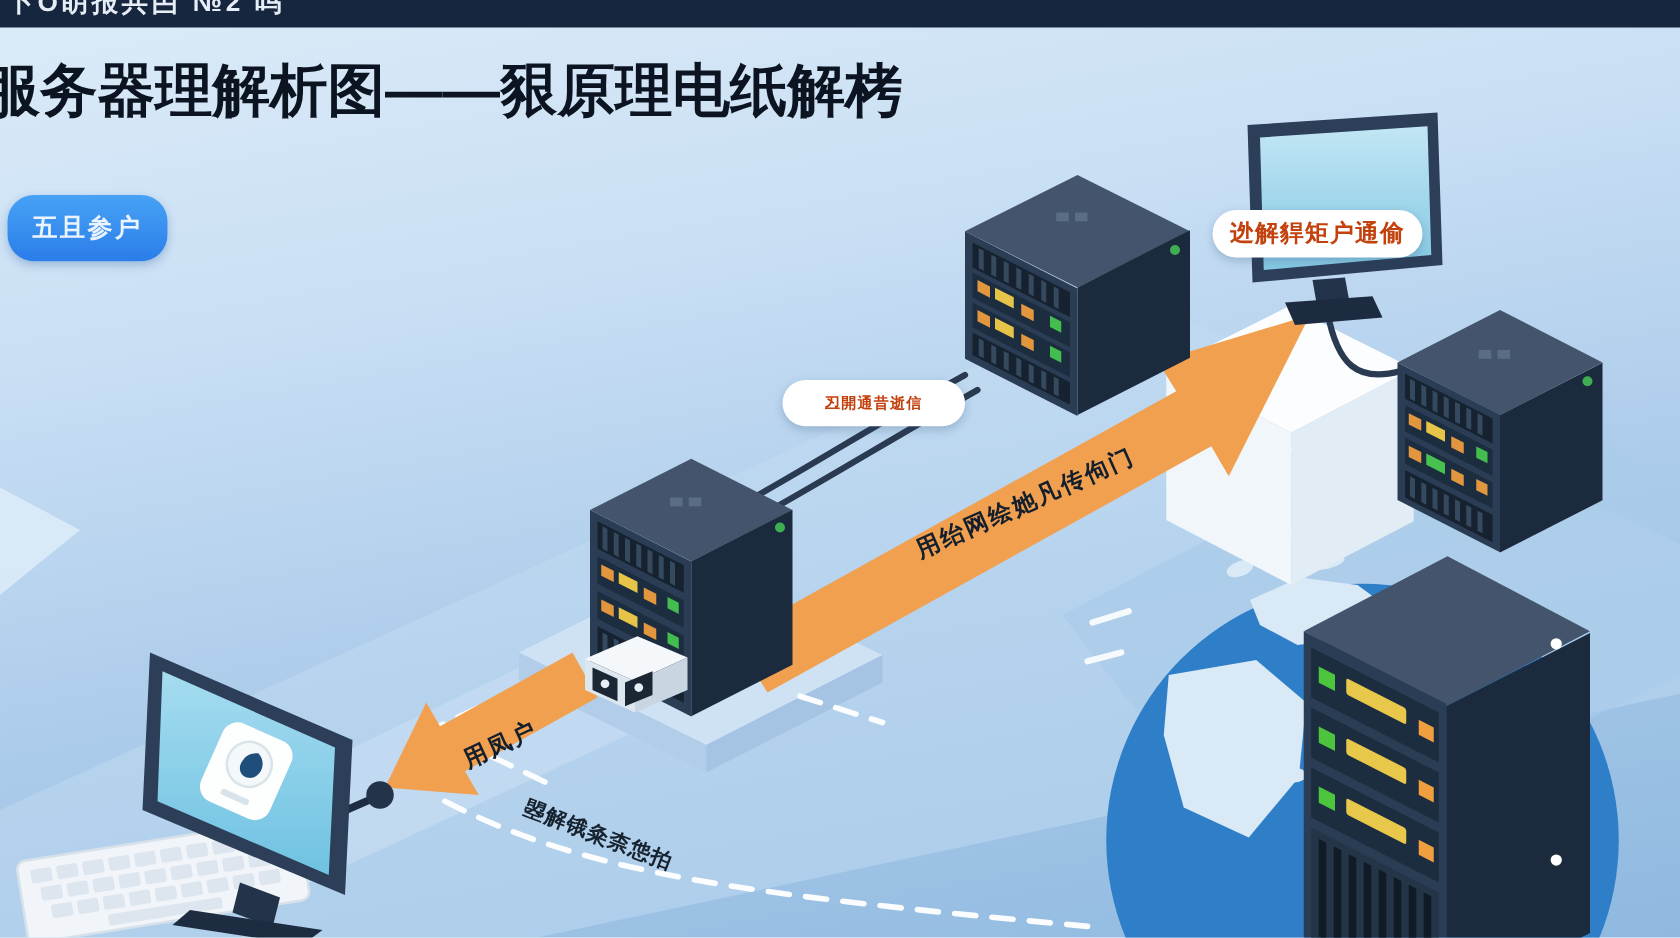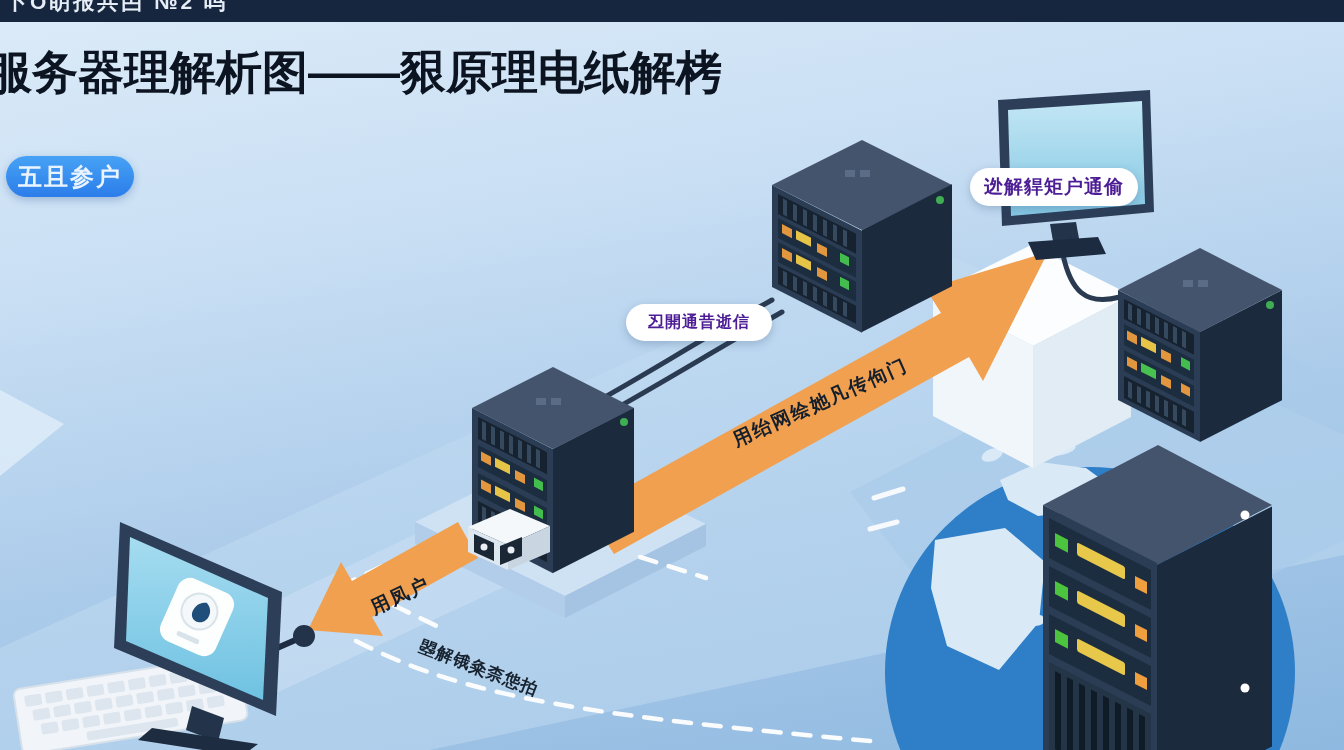--- a/index.html
+++ b/index.html
@@ -18,34 +18,34 @@
     letter-spacing:3px;white-space:nowrap;
   }
   .topbar .barwidget{
     position:absolute;right:3px;top:5px;width:9px;height:13px;border:2px solid #9fb6cf;border-radius:2px;
   }
   .title{
     position:absolute;left:-14px;top:42px;width:760px;z-index:20;
     font-size:46px;font-weight:900;color:#0b1420;letter-spacing:0px;white-space:nowrap;
   }
   .pill{
-    position:absolute;left:6px;top:156px;width:128px;height:41px;border-radius:21px;z-index:20;
+    position:absolute;left:6px;top:156px;width:128px;height:53px;border-radius:21px;z-index:20;
     background:linear-gradient(180deg,#47a2f5,#2b7de9);
-    color:#eaf4ff;font-size:24px;font-weight:800;letter-spacing:2px;
+    color:#eaf4ff;font-size:20px;font-weight:800;letter-spacing:2px;
     display:flex;align-items:center;justify-content:center;
     box-shadow:0 3px 8px rgba(30,80,150,.30);
     font-family:Liberation Mono, monospace;
   }
   .bubble{
     position:absolute;background:#ffffff;border-radius:19px;z-index:20;
-    color:#4c1d95;font-weight:800;display:flex;align-items:center;justify-content:center;
+    color:#c2410c;font-weight:800;display:flex;align-items:center;justify-content:center;
     box-shadow:0 3px 8px rgba(40,70,110,.25);white-space:nowrap;
   }
   .bubble1{left:970px;top:168px;width:168px;height:38px;font-size:19px;letter-spacing:1px;}
-  .bubble2{left:626px;top:304px;width:146px;height:37px;font-size:16px;letter-spacing:1px;}
+  .bubble2{left:626px;top:304px;width:146px;height:37px;font-size:12px;letter-spacing:1px;}
   .diag{
     position:absolute;z-index:20;color:#141f2d;font-weight:900;white-space:nowrap;
     transform-origin:left center;
   }
   .lbl-main{left:734px;top:428px;font-size:19px;letter-spacing:2px;transform:rotate(-24deg);}
   .lbl-user{left:372px;top:596px;font-size:19px;letter-spacing:2px;transform:rotate(-25deg);}
   .lbl-dash{left:420px;top:634px;font-size:17px;letter-spacing:1px;transform:rotate(21deg);color:#17222f;}
 </style>
 </head>
 <body>

